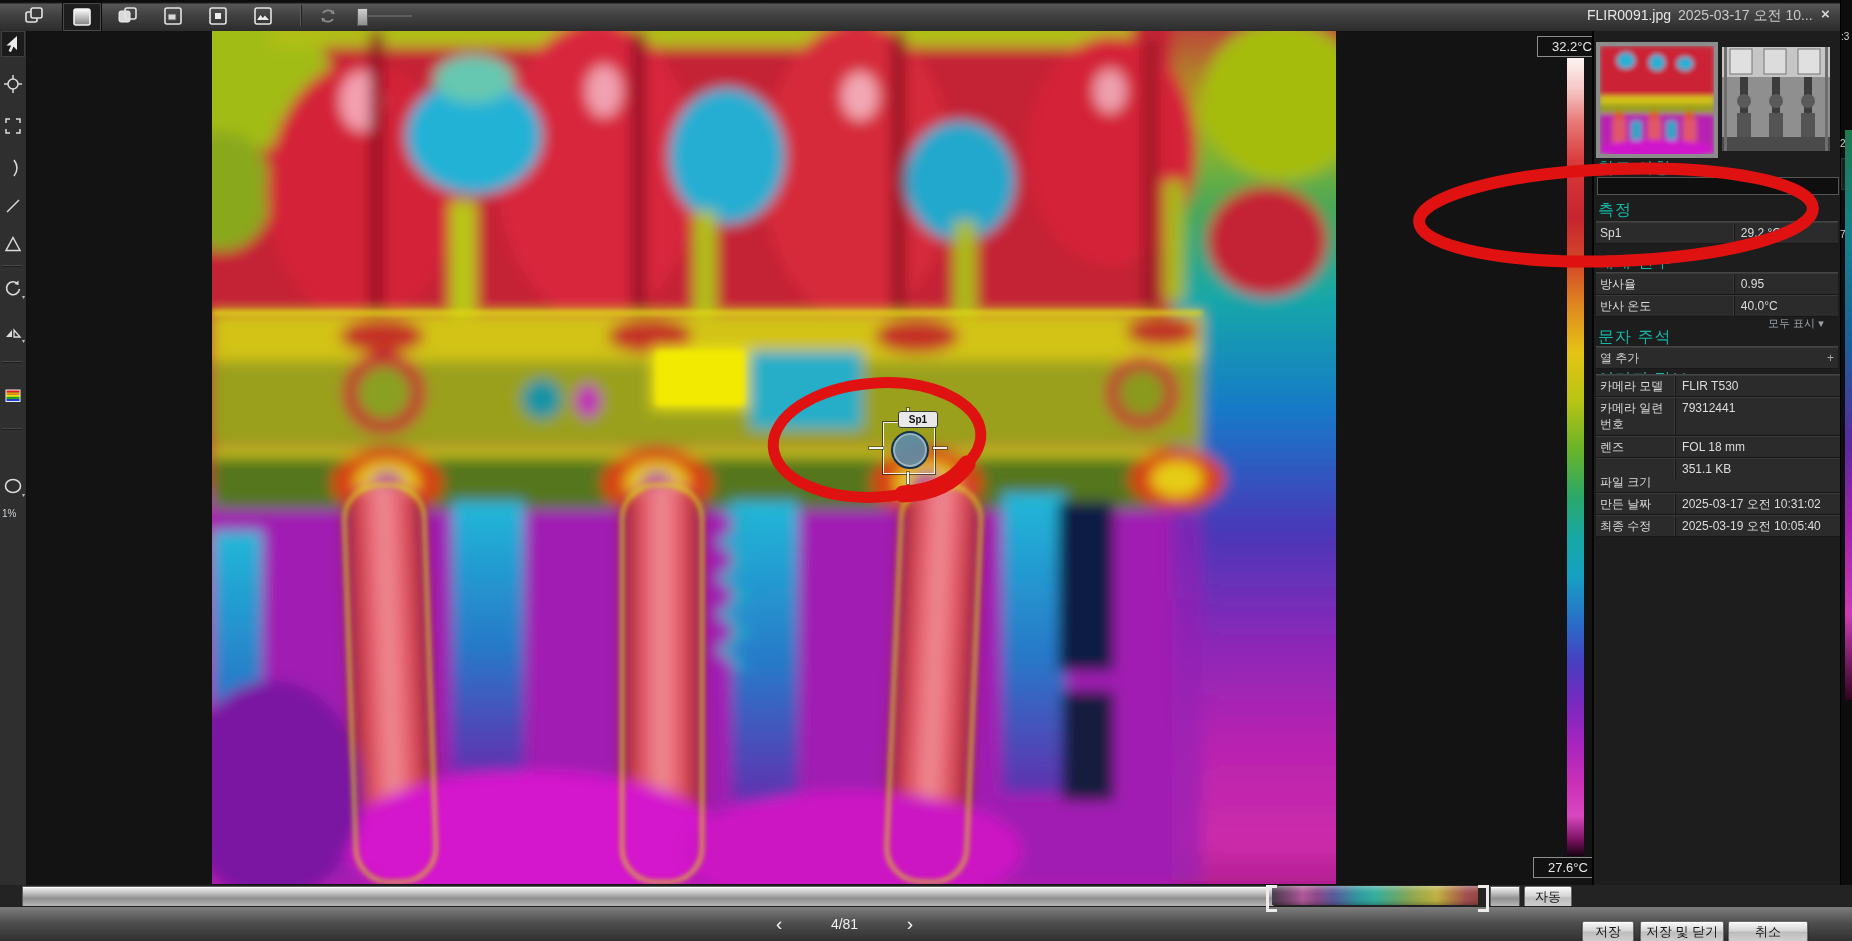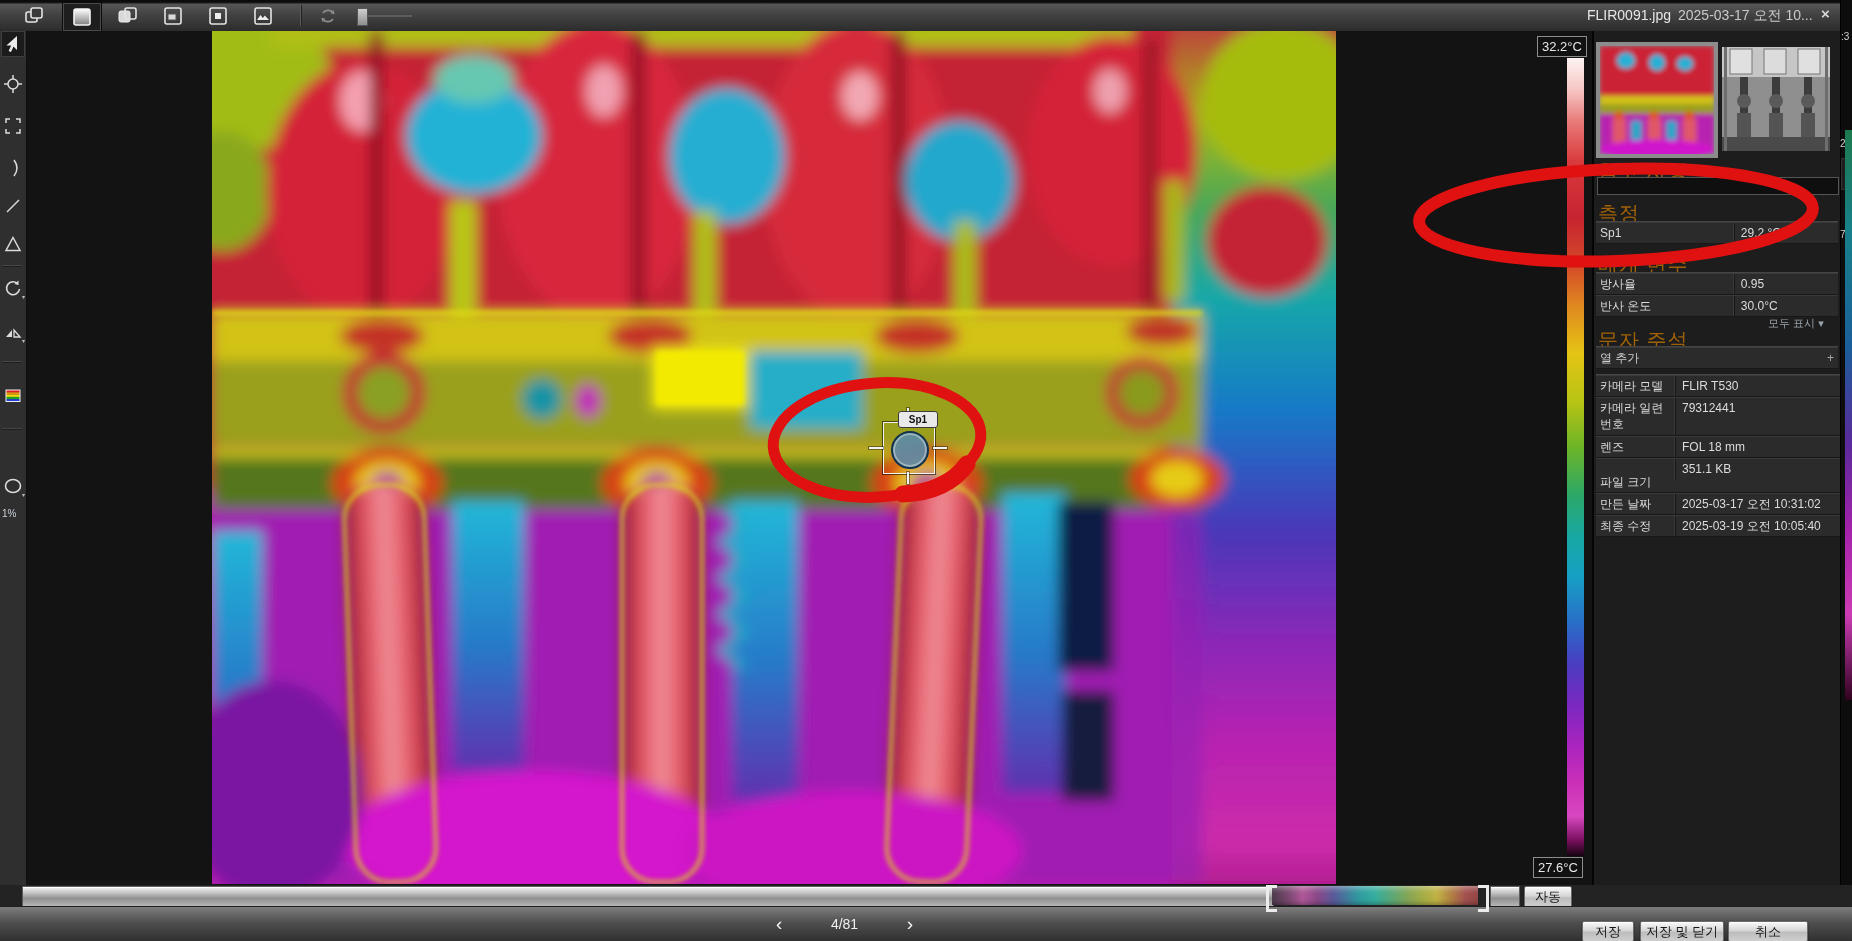--- a/index.html
+++ b/index.html
@@ -21,40 +21,40 @@
   .stool{left:1px;width:24px;height:26px;display:flex;align-items:center;justify-content:center;}
   .stool.sel{background:#1b1b1b;box-shadow:inset 0 0 0 1px #3e3e3e;}
   .sdiv{left:2px;width:20px;height:1px;background:#474747;box-shadow:0 1px 0 #1e1e1e;}
   .caret{position:absolute;right:0px;bottom:1px;font-size:6px;color:#bbb;}
   #zoomlvl{left:2px;top:477px;font-size:10px;color:#c8d0d8;}
   
   #imgbg{left:27px;top:31px;width:1565px;height:854px;background:#131313;}
   #thermal{left:212px;top:31px;width:1124px;height:853px;overflow:hidden;background:#c42334;}
   #thermal svg{display:block;width:100%;height:100%;}
   .scalebox{width:auto;background:rgba(18,18,18,.75);border:1px solid #8d8d8d;color:#e8e8e8;
-            font-size:13px;padding:1px 4px;line-height:17px;}
+            font-size:13px;padding:1px 14px;line-height:17px;}
   #colorbar{left:1567px;top:58px;width:17px;height:798px;
     background:linear-gradient(180deg,#fdf4f2 0%,#f6c6c4 4%,#e87a78 8%,#d93a3c 13%,#c62430 20%,
      #d44a28 26%,#e08820 31%,#e4c414 37%,#b8c414 43%,#6ab428 49%,#2aa86a 55%,#18a8a4 60%,
      #16a0c4 65%,#2a6cc8 71%,#4a3cc0 76%,#7a28c0 81%,#a824be 86%,#cc30b8 91%,#d848c0 95%,
      #7a1060 98%,#160410 100%);}
   
   #sp-label{left:898px;top:411px;width:38px;height:15px;background:#e9e9e9;border:1px solid #3a3a3a;
     border-radius:3px;color:#111;font-size:10px;font-weight:bold;display:flex;align-items:center;justify-content:center;z-index:6;}
   #sp-box{left:883px;top:422px;width:50px;height:50px;border:1px solid #f2f2f2;box-shadow:0 0 0 1px rgba(0,0,0,.55);z-index:5;}
   .tick{background:#f2f2f2;box-shadow:0 0 0 1px rgba(0,0,0,.4);z-index:5;}
   #sp-circle{left:891px;top:431px;width:34px;height:34px;border-radius:50%;
     background:rgba(86,138,176,.85);border:2px solid #13344c;box-shadow:inset 0 0 0 2px rgba(255,255,255,.35);z-index:5;}
   
   #overlay{left:0;top:0;z-index:60;pointer-events:none;}
   
   #rpanel{left:1592px;top:31px;width:248px;height:875px;background:#1d1d1d;border-left:2px solid #050505;}
   .thumbsel{left:1596px;top:42px;width:122px;height:116px;background:#8c8c8c;}
   .thumb{overflow:hidden;}
-  .hdr{font-size:20px;color:#a16207;letter-spacing:1px;}
+  .hdr{font-size:16px;color:#14b8a6;letter-spacing:1px;}
   .rtable{border-top:1px solid #454545;}
   .rrow{display:flex;background:#2b2b2b;border-top:1px solid #3a3a3a;border-bottom:1px solid #181818;
         font-size:12px;color:#dcdcdc;align-items:flex-start;}
   .rlbl{padding:2px 4px;line-height:1.35;}
   .rval{padding:2px 6px;line-height:1.35;border-left:1px solid #171717;box-shadow:-1px 0 0 #3a3a3a;}
   .notesin{background:#0f0f0f;border:1px solid #555;color:#ddd;padding:0 4px;font-size:12px;}
   .linklike{font-size:11px;color:#9aa4ac;}
   
   #edge{left:1840px;top:0;width:12px;height:906px;background:#0d0d0d;border-left:1px solid #000;}
   .frag{font-size:10px;color:#cfcfcf;}
@@ -398,21 +398,21 @@
   </div>
 
   <div class="abs hdr" style="left:1598px;top:252px;">매개 변수</div>
   <div class="abs rtable" style="left:1596px;top:272px;width:242px;">
     <div class="rrow">
       <div class="rlbl" style="width:131px;">방사율</div>
       <div class="rval" style="width:92px;">0.95</div>
     </div>
     <div class="rrow">
       <div class="rlbl" style="width:131px;">반사 온도</div>
-      <div class="rval" style="width:92px;">30.0°C</div>
+      <div class="rval" style="width:92px;">40.0°C</div>
     </div>
   </div>
 
   <div class="abs linklike" style="left:1768px;top:316px;">
     <span>모두 표시</span>
     <span>▾</span>
   </div>
 
   <div class="abs hdr" style="left:1598px;top:327px;">문자 주석</div>
   <div class="abs rtable" style="left:1596px;top:346px;width:242px;">

